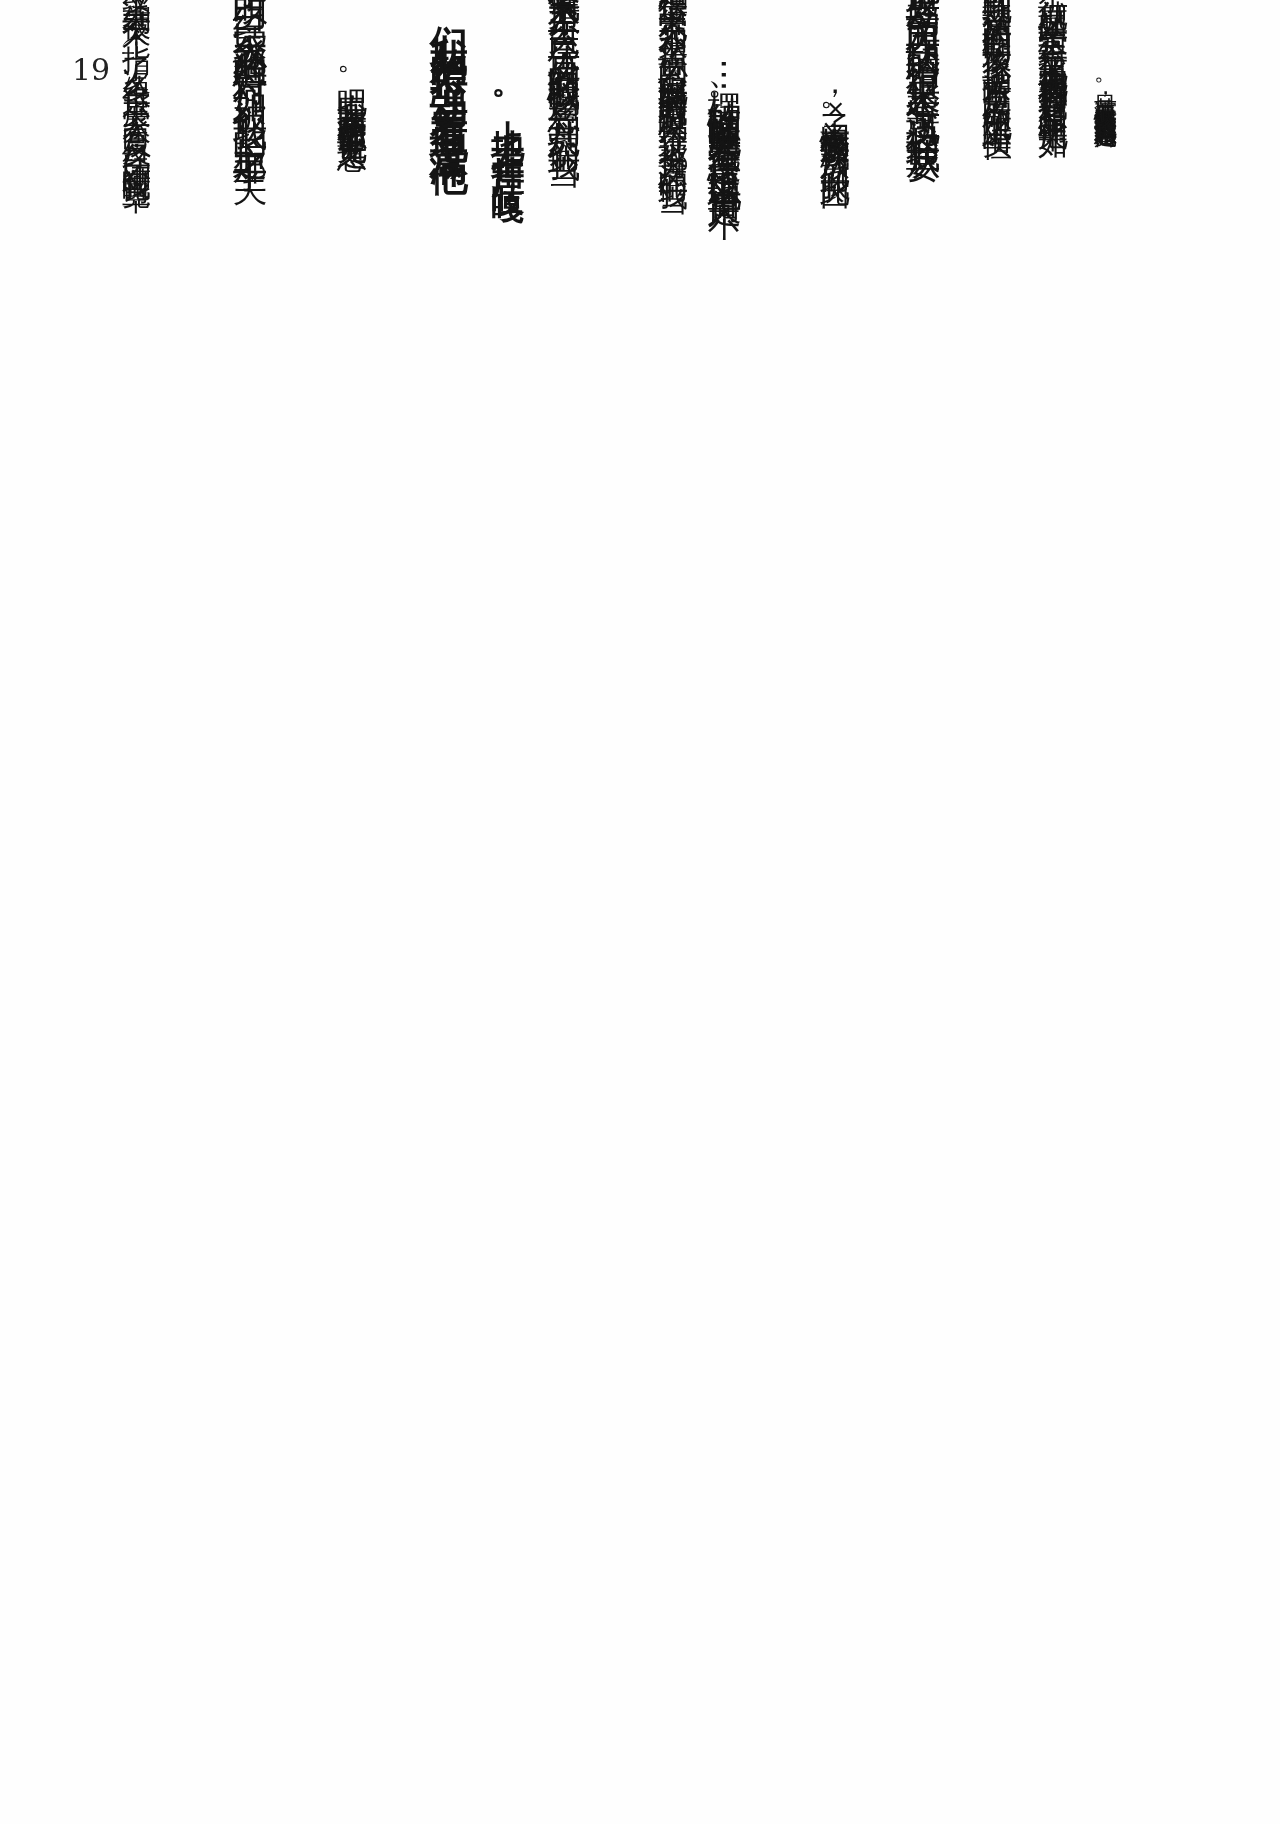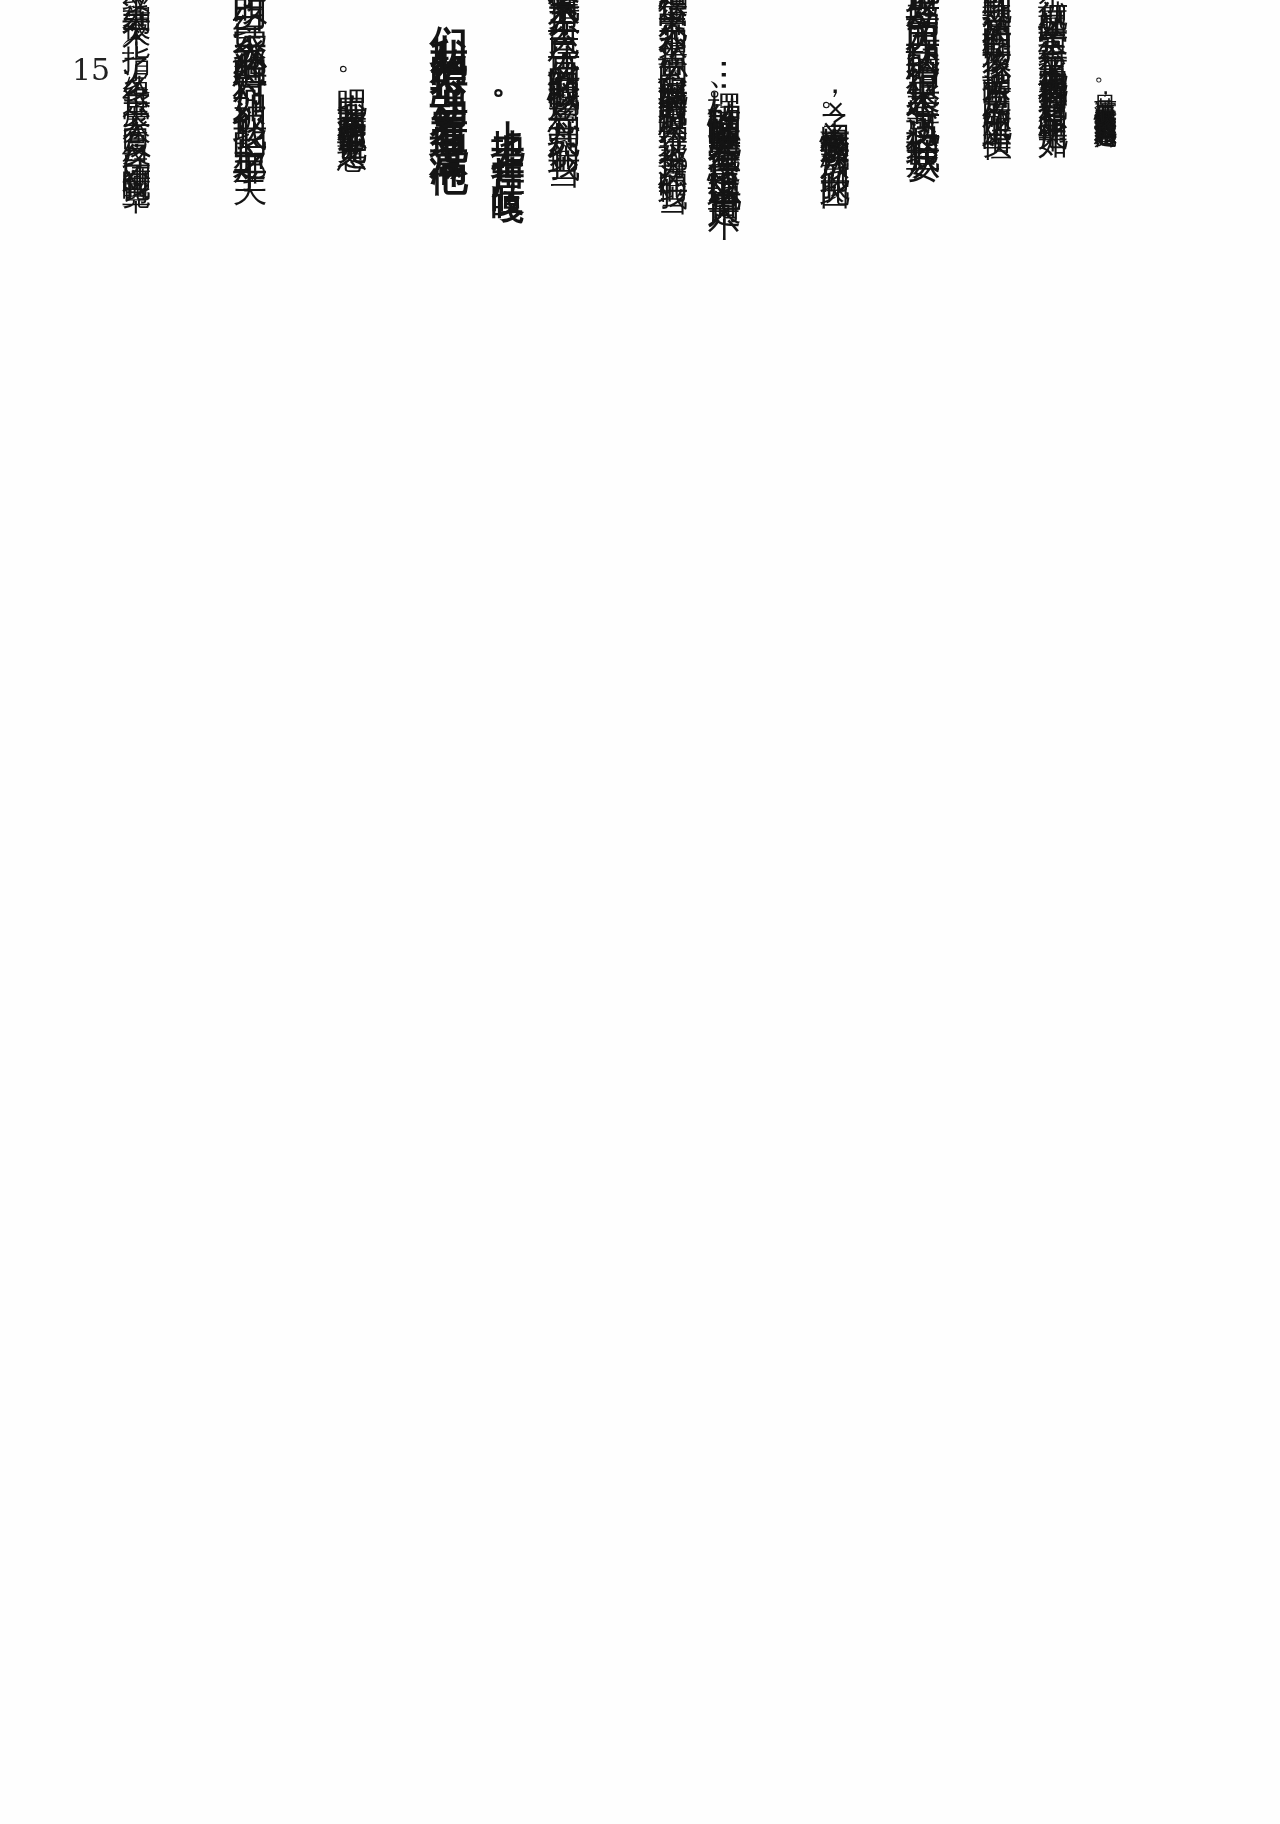--- a/index.html
+++ b/index.html
@@ -48,21 +48,21 @@
   .c9  { left:  430px; top: 128px; font-size: 38px; letter-spacing: -11px; font-weight: 600; }
   .c10 { left:  337px; top: 116px; font-size: 30px; letter-spacing: -4px; }
   .c11 { left:  233px; top: 142px; font-size: 35px; letter-spacing: -9px; }
   .c12 { left:  122px; top: 154px; font-size: 29px; letter-spacing: -7px; }
 </style>
 </head>
 <body>
 
 <div class="page">
 
-  <div class="page-number">15</div>
+  <div class="page-number">19</div>
 
   <div class="vcol c0">我感到的也不是警惕，而是困惑为什么在这个时候要表演节目。</div>
   <div class="vcol c1">如果他明显是想对我们造成伤害，只需将他无力化后交给王宫骑士团处理就行了。</div>
   <div class="vcol c2">但实际上他所做的只是不断摆动一个像孩子们制作的简单摆动玩具的动作而已。</div>
   <div class="vcol c3">要从我们这边就这个看起来很滑稽的动作因而主动发起攻击也显得有些小题大做（犹豫不决）。</div>
   <div class="vcol c4">因此我们就放松了警惕。（我们大意了，没有闪×）</div>
   <div class="vcol c5">一个只是简单地以恒定速度左右来回摆动、毫无趣味性的钟摆⋯。</div>
   <div class="vcol c6">当我们的注意力都被这个钟摆吸引着的时候，我们发现自己的意识居然不知不觉中变得模糊起来了。</div>
   <div class="vcol c7">当我们察觉到并想警惕的时候，我们的身体早已失去了力气，原本紧握着的短剑也</div>
   <div class="vcol c8">嘎吱一声掉在了地上。</div>

